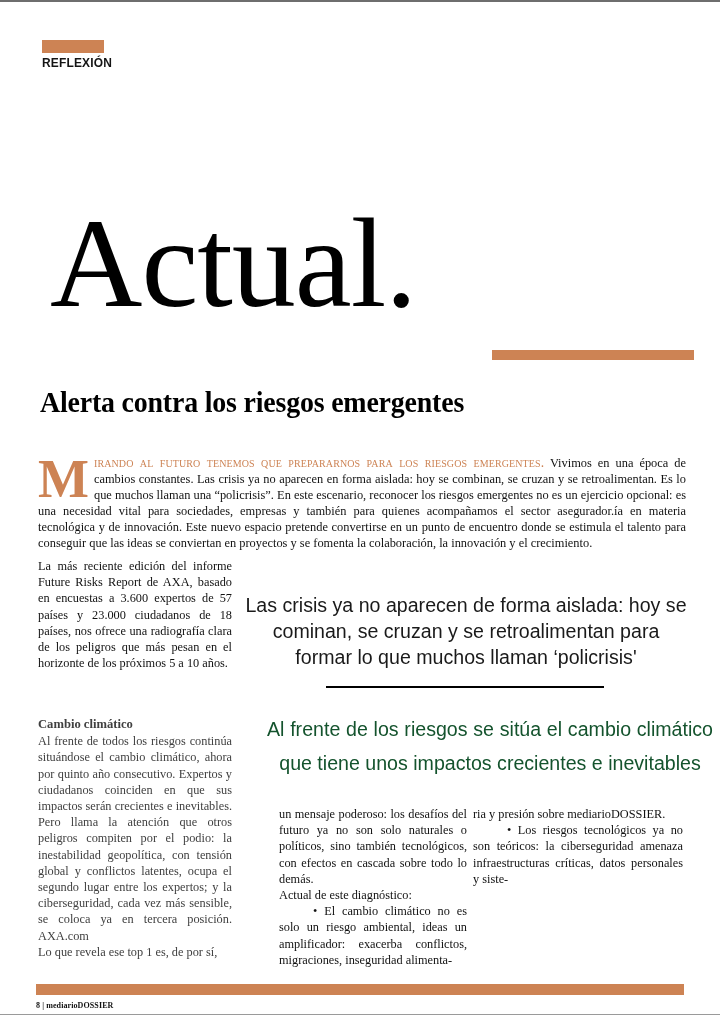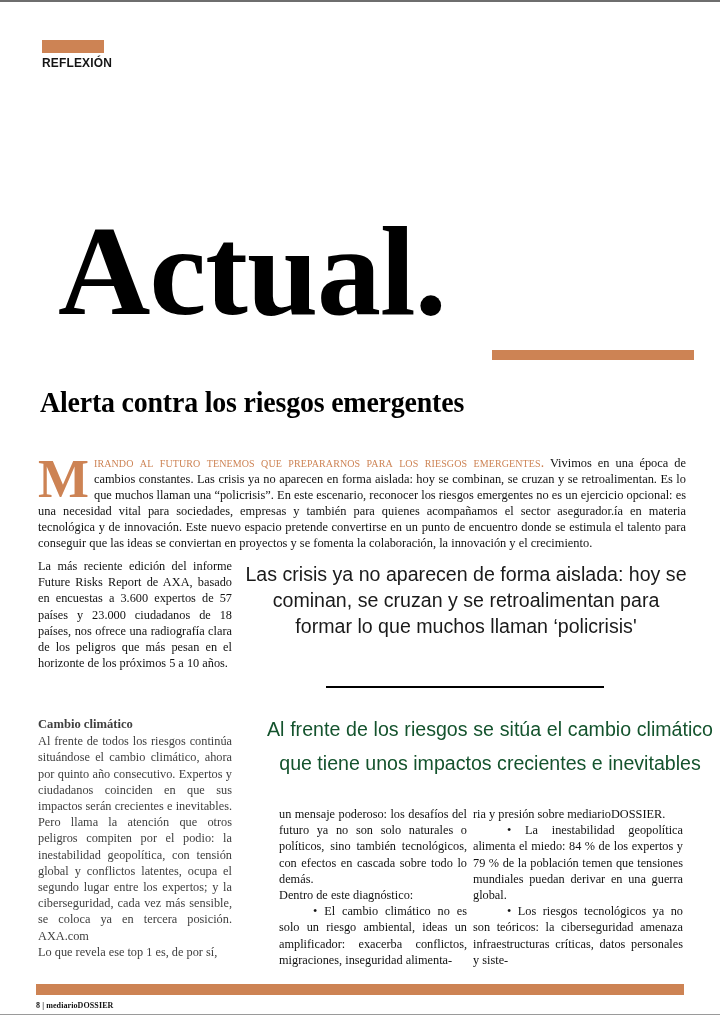--- a/index.html
+++ b/index.html
@@ -60,26 +60,26 @@
 
   
   .masthead {
     position: absolute;
     left: 42px;
     top: 196px;
     width: 640px;
   }
   .masthead-title {
     font-family: "Liberation Serif", "DejaVu Serif", serif;
-    font-weight: 700;
+    font-weight: 400;
     font-size: 128px;
     line-height: 118px;
     letter-spacing: -1px;
     color: #000000;
-    margin: 16px;
+    margin: 8px;
     white-space: nowrap;
   }
 
   .accent-bar {
     position: absolute;
     left: 492px;
     top: 350px;
     width: 202px;
     height: 10px;
     background: #cd8354;
@@ -156,21 +156,21 @@
     font-size: 12.6px;
     display: block;
     margin-bottom: 1px;
   }
   .col-left-b p { margin: 0; }
 
   
   .pullquote-1 {
     position: absolute;
     left: 243px;
-    top: 561px;
+    top: 592px;
     width: 446px;
     font-family: "Liberation Sans", sans-serif;
     font-weight: 300;
     font-size: 19.6px;
     line-height: 26px;
     text-align: center;
     color: #1a1a1a;
   }
   .quote-rule {
     position: absolute;
@@ -284,27 +284,26 @@
   </div>
 
   <div class="pullquote-1">Las crisis ya no aparecen de forma aislada: hoy se cominan, se cruzan y se retroalimentan para formar lo que muchos llaman ‘policrisis'</div>
 
   <div class="quote-rule"></div>
 
   <div class="pullquote-2">Al frente de los riesgos se sitúa el cambio climático que tiene unos impactos crecientes e inevitables</div>
 
   <div class="col-mid">
     <p>un mensaje poderoso: los desafíos del futuro ya no son solo naturales o políticos, sino también tecnológicos, con efectos en cascada sobre todo lo demás.</p>
-    <p>Dentro de este diagnóstico:</p>
+    <p>Actual de este diagnóstico:</p>
     <p class="bullet-p">• El cambio climático no es solo un riesgo ambiental, ideas un amplificador: exacerba conflictos, migraciones, inseguridad alimenta-</p>
   </div>
 
   <div class="col-right">
     <p>ria y presión sobre mediarioDOSSIER.</p>
-    <p class="bullet-p">• La inestabilidad geopolítica alimenta el miedo: 84 % de los expertos y 79 % de la población temen que tensiones mundiales puedan derivar en una guerra global.</p>
     <p class="bullet-p">• Los riesgos tecnológicos ya no son teóricos: la ciberseguridad amenaza infraestructuras críticas, datos personales y siste-</p>
   </div>
 
   <div class="footer-bar"></div>
   <div class="footer-text">8 | mediarioDOSSIER</div>
   <div class="footer-rule"></div>
 
 </div>
 
 </body></html>

